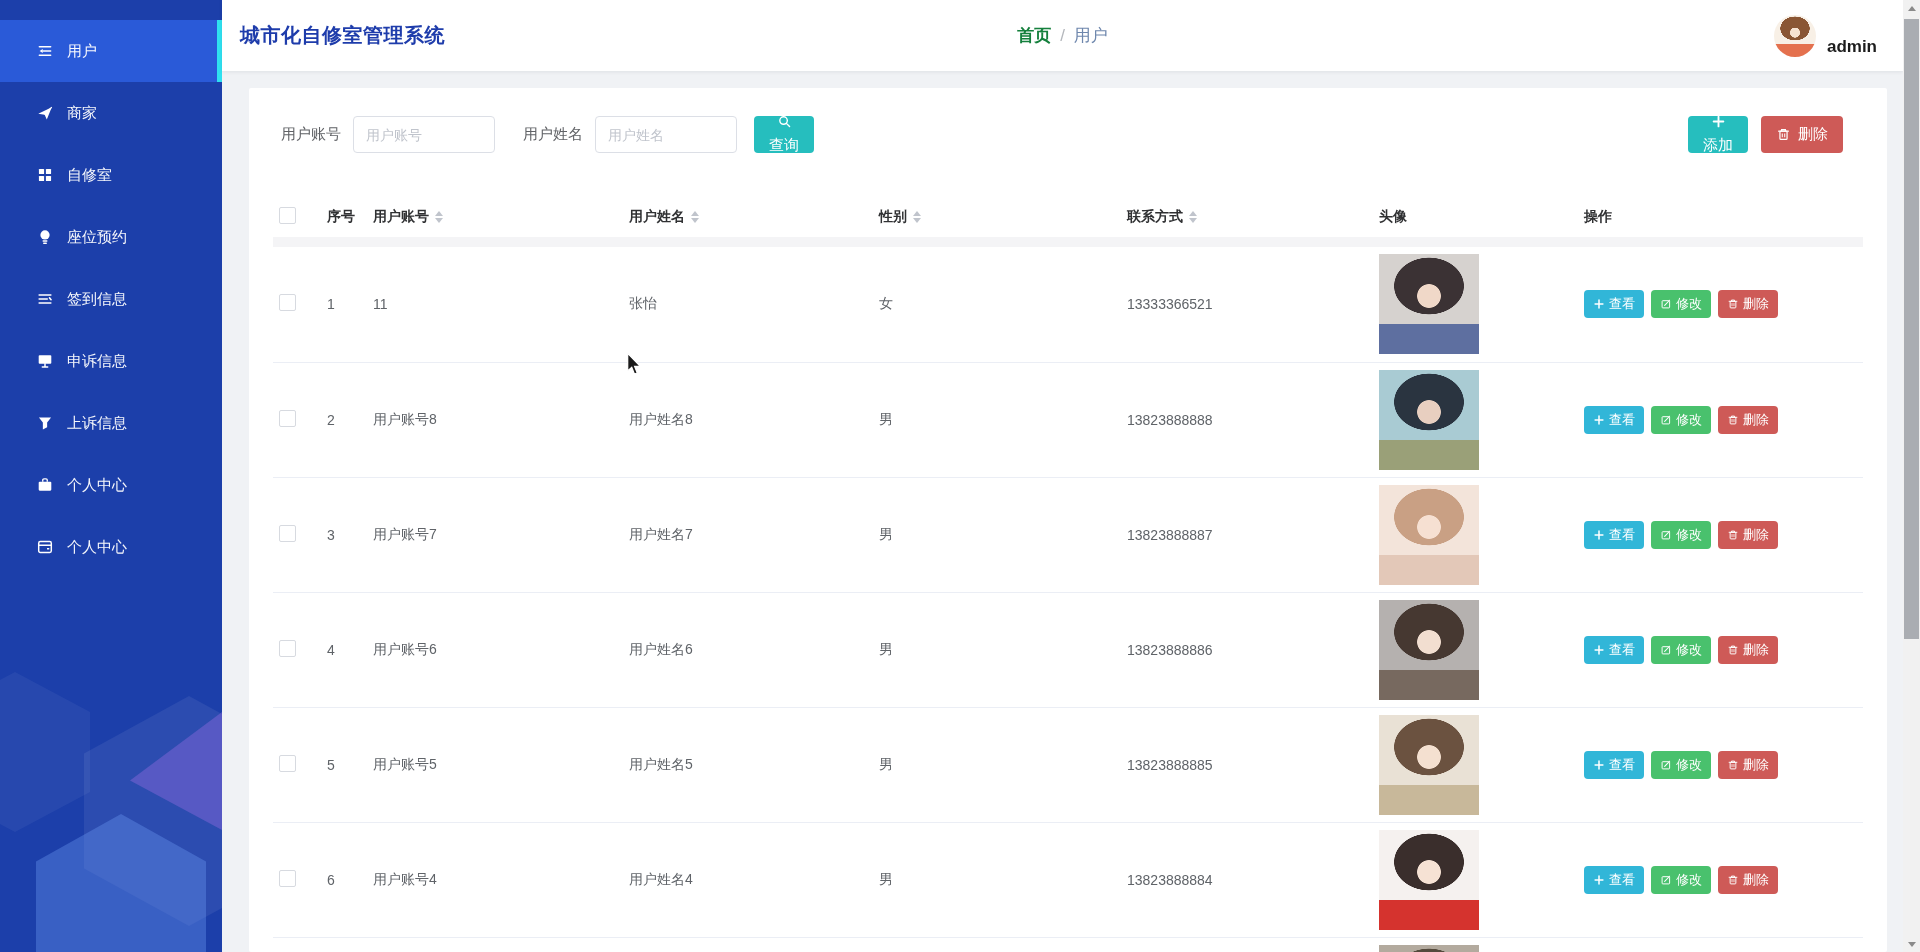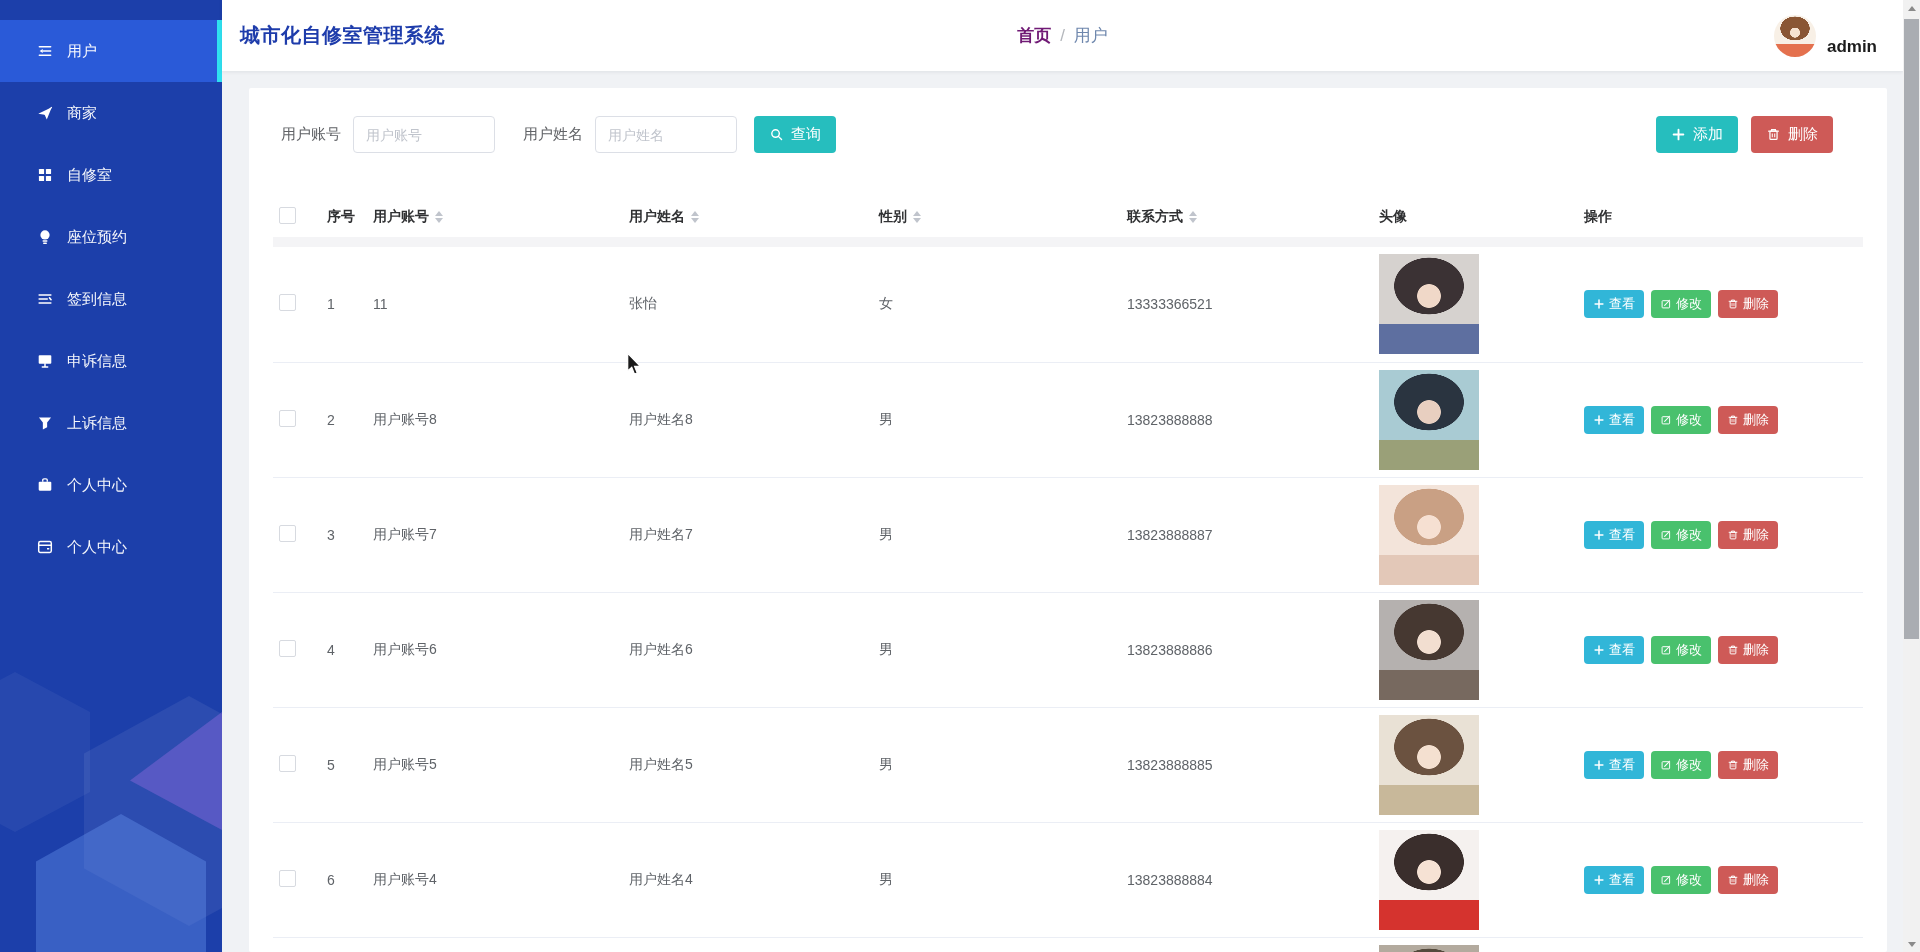--- a/index.html
+++ b/index.html
@@ -18,46 +18,46 @@
   .deco-purple{right:0;top:712px;width:92px;height:118px;background:#7a5bd6;opacity:.5;clip-path:polygon(100% 0,100% 100%,0 58%);}
   .deco-cube1{left:36px;bottom:-52px;width:170px;height:190px;background:rgba(105,150,240,.38);clip-path:polygon(50% 0,100% 25%,100% 75%,50% 100%,0 75%,0 25%);}
   .deco-cube2{left:84px;bottom:26px;width:210px;height:230px;background:rgba(255,255,255,.07);clip-path:polygon(50% 0,100% 25%,100% 75%,50% 100%,0 75%,0 25%);}
   .deco-cube3{left:-60px;bottom:120px;width:150px;height:160px;background:rgba(255,255,255,.05);clip-path:polygon(50% 0,100% 25%,100% 75%,50% 100%,0 75%,0 25%);}
 
   
   .main{flex:1 1 auto;display:flex;flex-direction:column;background:var(--content-bg);position:relative;min-width:0;}
   .topbar{height:71px;flex:0 0 71px;background:#fff;position:relative;display:flex;align-items:center;box-shadow:0 1px 4px rgba(0,21,41,.08);z-index:3;}
   .app-title{margin-left:18px;font-size:20px;font-weight:bold;color:var(--header-title-color);letter-spacing:.5px;}
   .breadcrumb{position:absolute;left:50%;transform:translateX(-50%);font-size:17px;display:flex;align-items:center;gap:9px;}
-  .bc-root{color:#701a75;font-weight:bold;cursor:pointer;}
+  .bc-root{color:#15803d;font-weight:bold;cursor:pointer;}
   .bc-sep{color:#b4b7bc;}
   .bc-cur{color:#6e87ad;}
   .admin{position:absolute;right:26px;display:flex;align-items:flex-end;gap:11px;cursor:pointer;}
   .admin-avatar{width:42px;height:42px;border-radius:50%;}
   .admin-name{font-size:17px;font-weight:600;color:#1c1c1c;}
 
   .content{flex:1 1 auto;padding:17px 16px 0 27px;min-height:0;}
   .card{background:#fff;height:100%;box-sizing:border-box;border-radius:2px;padding:28px 24px 0 24px;overflow:hidden;}
 
   
   .search-row{display:flex;align-items:center;margin:0 8px 44px 8px;}
   .s-label{font-size:15px;color:#606266;margin-right:12px;white-space:nowrap;}
   .g2{margin-left:28px;}
   .inp{width:142px;height:37px;border:1px solid #dcdfe6;border-radius:4px;padding:0 12px;font-size:14px;color:#606266;box-sizing:border-box;outline:none;background:#fff;}
   .inp::placeholder{color:#c0c4cc;}
   .btn{display:inline-flex;align-items:center;justify-content:center;border:none;border-radius:4px;color:#fff;cursor:pointer;font-family:inherit;}
   .btn-lg{height:37px;padding:0 15px;font-size:15px;gap:7px;}
   .btn-sm{height:28px;padding:0 9px;font-size:13px;gap:4px;}
-  .btn-teal{background:var(--teal);}
+  .btn-teal{background:var(--teal);flex-direction:column;}
   .btn-red{background:var(--red);}
   .btn-view{background:var(--view-blue);}
   .btn-edit{background:var(--edit-green);}
   .btn-del{background:var(--red);}
   .search-row .btn-search{margin-left:17px;}
-  .right-btns{margin-left:auto;display:flex;gap:13px;margin-right:22px;}
+  .right-btns{margin-left:auto;display:flex;gap:13px;margin-right:12px;}
   .bi{display:inline-flex;}
   .btn-lg .bi svg{width:15px;height:15px;display:block;}
   .btn-sm .bi svg{width:12px;height:12px;display:block;}
 
   
   .tbl{width:100%;border-collapse:collapse;table-layout:fixed;margin-left:0;}
   .head-row{height:40px;background:#fff;}
   .head-row th{text-align:left;font-size:14px;font-weight:bold;color:#303133;padding-left:6px;}
   .th-wrap{display:flex;align-items:center;}
   .caret{display:inline-flex;flex-direction:column;margin-left:6px;cursor:pointer;}

